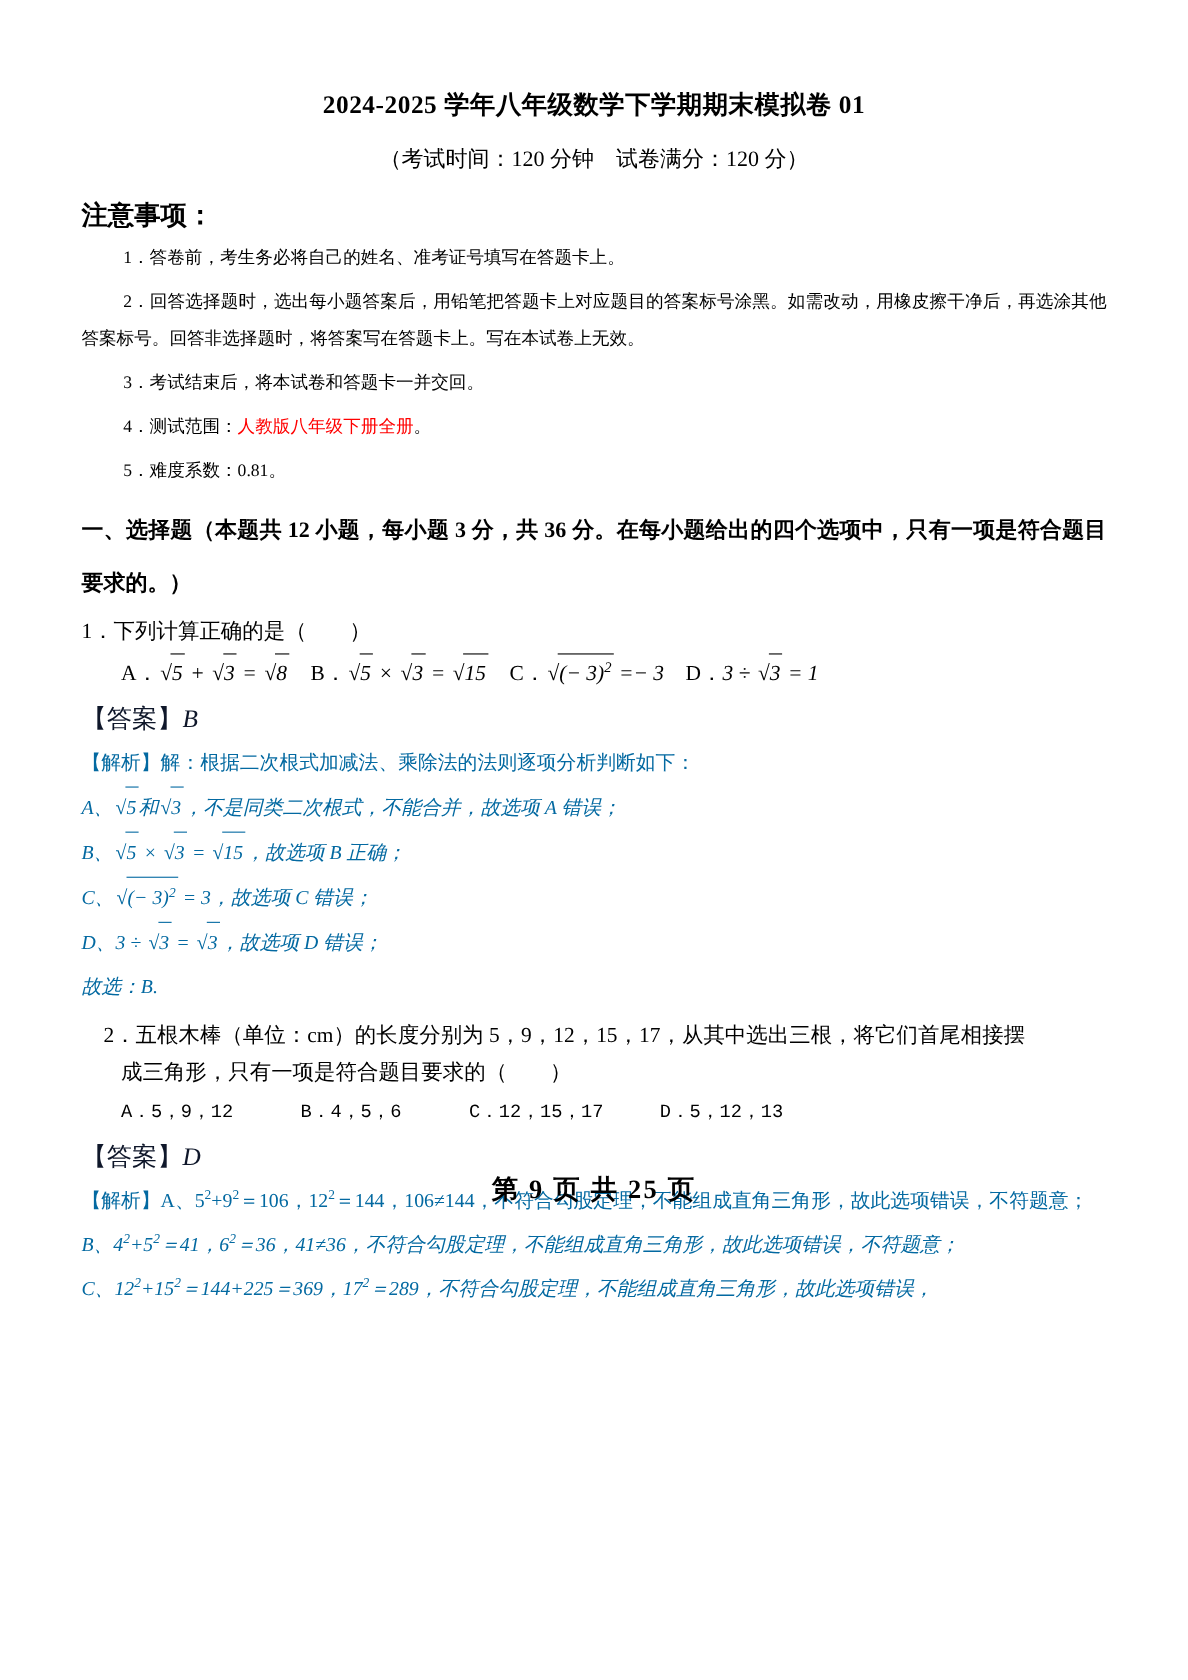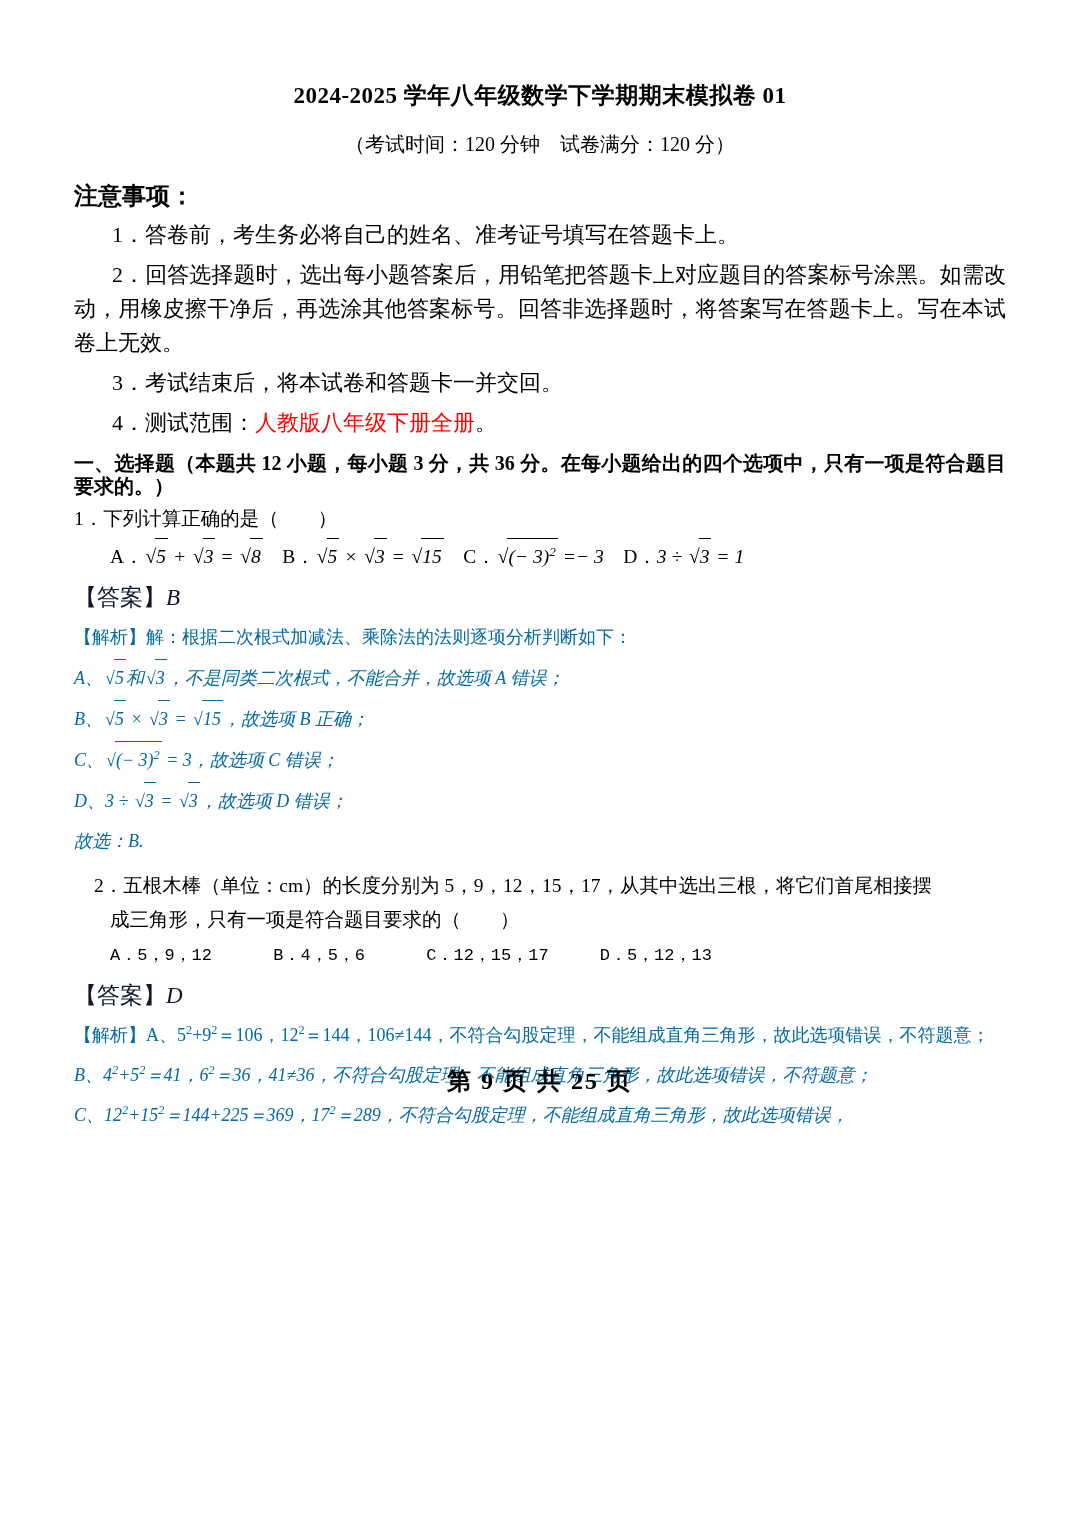--- a/index.html
+++ b/index.html
@@ -33,36 +33,36 @@
     text-align: center;
     font-size: 20px;
     margin: 20px 0 0 0;
   }
   .notice-head {
     font-size: 24px;
     font-weight: bold;
     margin: 22px 0 0 0;
   }
   .para {
-    font-size: 22px;
+    font-size: 16px;
     line-height: 34px;
     margin: 6px 0 0 0;
     text-align: justify;
     font-family: Liberation Serif, serif;
   }
   .indent {
     text-indent: 38px;
   }
   .red {
     color: #ff0000;
   }
   .section-head {
     font-size: 20px;
     font-weight: bold;
-    line-height: 23px;
+    line-height: 48px;
     margin: 12px 0 0 0;
     text-align: justify;
   }
   .q-line {
     font-size: 19.5px;
     line-height: 34px;
     margin: 4px 0 2px 0;
   }
   .opts {
     font-size: 19.5px;
@@ -154,20 +154,21 @@
   <div class="notice-head">注意事项：</div>
 
   <div class="para indent">1．答卷前，考生务必将自己的姓名、准考证号填写在答题卡上。</div>
   <div class="para indent">2．回答选择题时，选出每小题答案后，用铅笔把答题卡上对应题目的答案标号涂黑。如需改动，用橡皮擦干净后，再选涂其他答案标号。回答非选择题时，将答案写在答题卡上。写在本试卷上无效。</div>
   <div class="para indent">3．考试结束后，将本试卷和答题卡一并交回。</div>
 
   <div class="para indent">
     <span>4．测试范围：</span><span class="red">人教版八年级下册全册</span><span>。</span>
   </div>
 
+  <div class="para indent">5．难度系数：0.81。</div>
 
   <div class="section-head">一、选择题（本题共 12 小题，每小题 3 分，共 36 分。在每小题给出的四个选项中，只有一项是符合题目要求的。）</div>
 
   <div class="q-line">
     <span>1．</span><span>下列计算正确的是（　　）</span>
   </div>
 
   <div class="opts">
     <span class="nowrap">
       <span class="lbl">A．</span><span class="sqrt"><span class="rad">√</span><span class="body">5</span></span> + <span class="sqrt"><span class="rad">√</span><span class="body">3</span></span> = <span class="sqrt"><span class="rad">√</span><span class="body">8</span></span>

